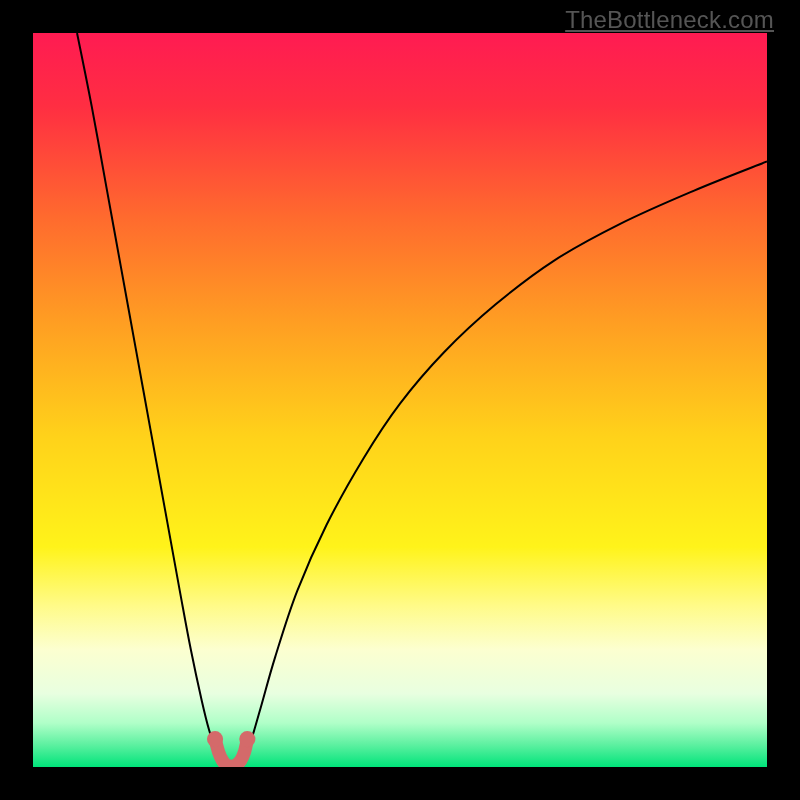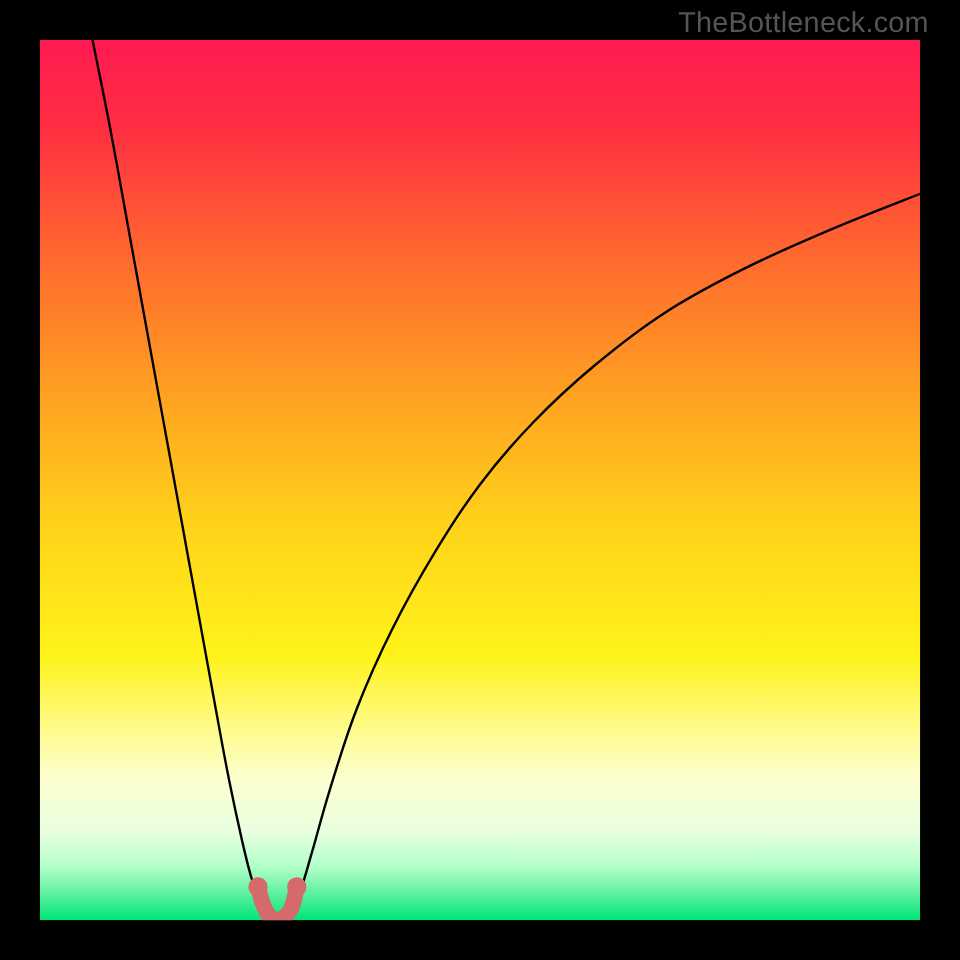--- a/index.html
+++ b/index.html
@@ -32,20 +32,21 @@
     inset: 0;
   }
   .watermark {
     position: absolute;
     top: 6px;
     right: 26px;
     color: #555;
     font-size: 24px;
     font-weight: 500;
     letter-spacing: 0.2px;
+    text-decoration: underline;
   }
   svg.curves {
     position: absolute;
     inset: 0;
   }
 </style>
 </head>
 <body>
 
 <div class="frame">

